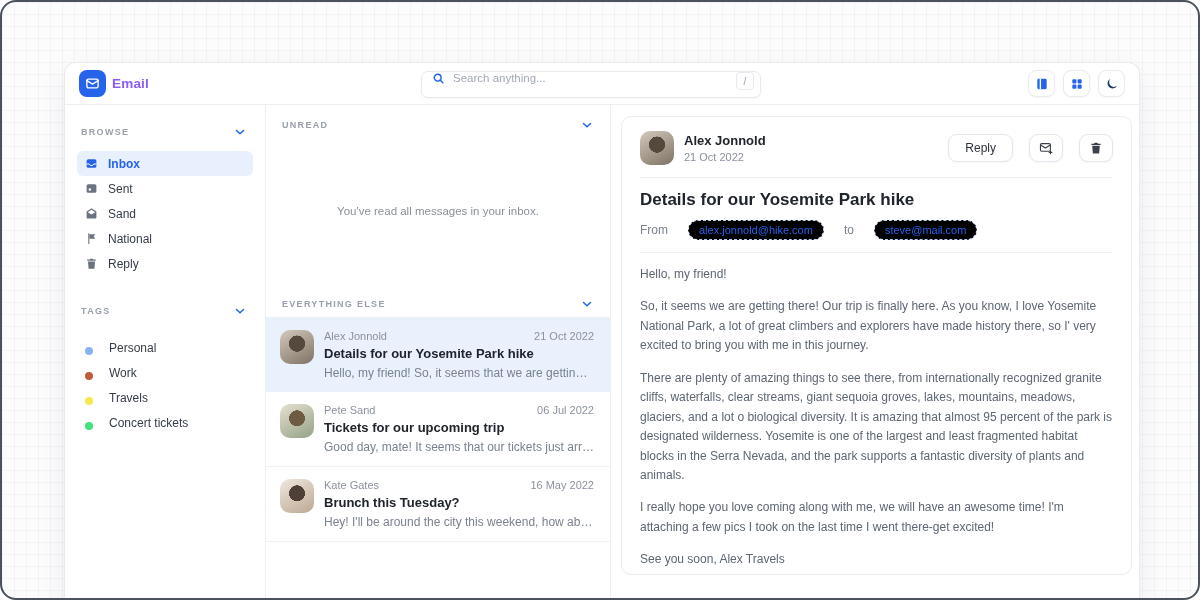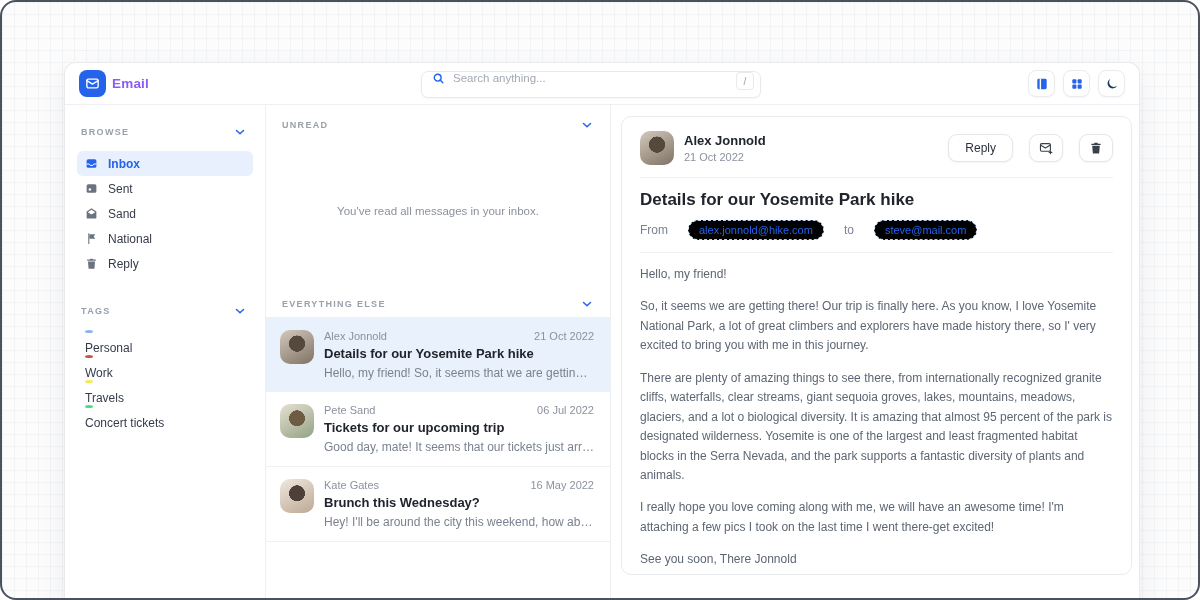--- a/index.html
+++ b/index.html
@@ -62,21 +62,21 @@
   .nav { margin-top:6px; }
   .nav-item { display:flex; align-items:center; gap:10px; height:25px; padding:0 8px;
     border-radius:6px; cursor:pointer; color:#394150; }
   .nav-item svg { width:13px; height:13px; color:#6b7280; }
   .nav-item .nav-label { font-size:12px; color:#353c49; }
   .nav-item.active { background:#e8f0fd; }
   .nav-item.active svg { color:#2563eb; }
   .nav-item.active .nav-label { color:#2563eb; font-weight:bold; }
 
   .tags-head { margin-top:22px; }
-  .tag-item { display:flex; align-items:flex-start; gap:8px; height:25px; padding:0 8px; cursor:pointer;flex-direction:column; }
+  .tag-item { display:flex; align-items:flex-end; gap:16px; height:25px; padding:0 8px; cursor:pointer; }
   .tag-dot { width:8px; height:8px; border-radius:50%; }
   .tag-label { font-size:12px; color:#353c49; }
 
   
   .mid-section-head { display:flex; align-items:center; justify-content:space-between; padding:13px 16px 6px 16px; }
   .empty-state { height:146px; display:flex; align-items:center; justify-content:center;
     font-size:11.5px; color:#8b919c; text-align:right; padding:0 20px; }
   .mail-list { border-top:1px solid #edeff2; }
   .mail-item { display:flex; gap:10px; padding:12px 16px 12px 14px; border-bottom:1px solid #eff1f4;
     cursor:pointer; background:#fff; }
@@ -276,21 +276,21 @@
               <div class="mail-preview">Good day, mate! It seems that our tickets just arrived...</div>
             </div>
           </div>
           <div class="mail-item">
             <div class="avatar avatar-kate"></div>
             <div class="mail-body">
               <div class="mail-row1">
                 <span class="mail-sender">Kate Gates</span>
                 <span class="mail-date">16 May 2022</span>
               </div>
-              <div class="mail-subject">Brunch this Wednesday?</div>
+              <div class="mail-subject">Brunch this Tuesday?</div>
               <div class="mail-preview">Hey! I'll be around the city this weekend, how about a...</div>
             </div>
           </div>
         </div>
       </div>
 
       <div class="rightcol">
         <div class="detail-card">
           <div class="detail-head">
             <div class="avatar avatar-alex"></div>
@@ -325,21 +325,21 @@
             <span class="addr-chip">steve@mail.com</span>
           </div>
 
           <hr class="divider">
 
           <div class="body-text">
             <p>Hello, my friend!</p>
             <p>So, it seems we are getting there! Our trip is finally here. As you know, I love Yosemite National Park, a lot of great climbers and explorers have made history there, so I' very excited to bring you with me in this journey.</p>
             <p>There are plenty of amazing things to see there, from internationally recognized granite cliffs, waterfalls, clear streams, giant sequoia groves, lakes, mountains, meadows, glaciers, and a lot o biological diversity. It is amazing that almost 95 percent of the park is designated wilderness. Yosemite is one of the largest and least fragmented habitat blocks in the Serra Nevada, and the park supports a fantastic diversity of plants and animals.</p>
             <p>I really hope you love coming along with me, we will have an awesome time! I'm attaching a few pics I took on the last time I went there-get excited!</p>
-            <p>See you soon, There Jonnold</p>
+            <p>See you soon, Alex Travels</p>
           </div>
 
         </div>
       </div>
     </div>
 
   </div>
 </div>
 
 </body></html>

